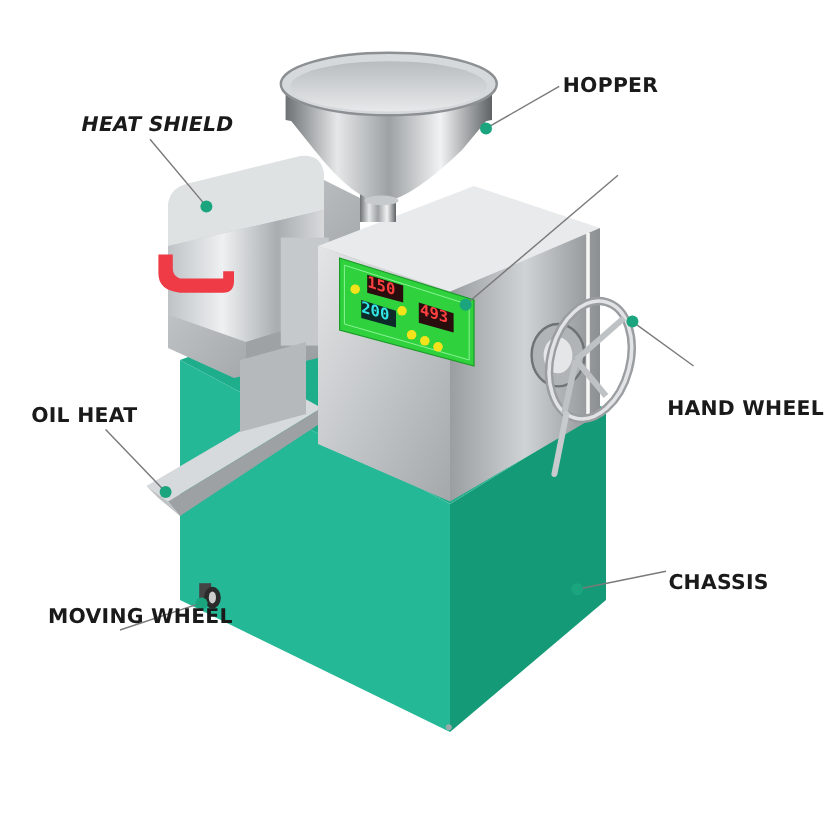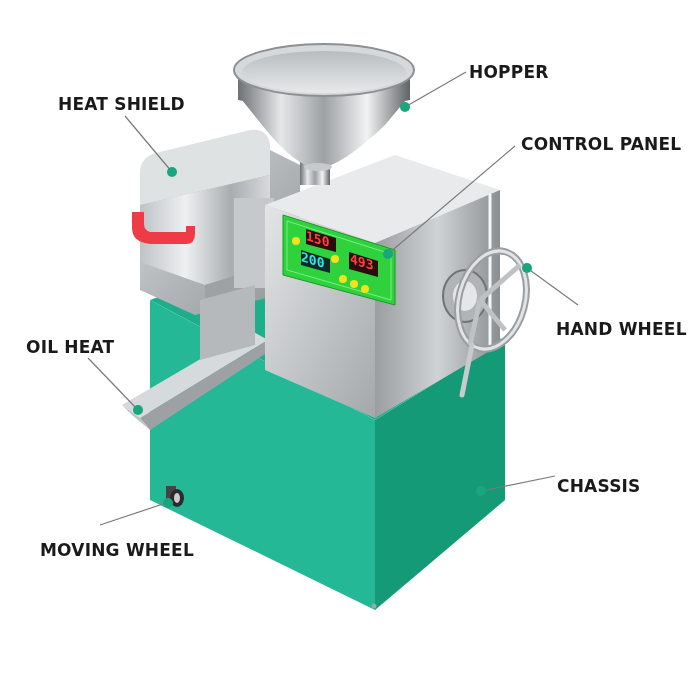--- a/index.html
+++ b/index.html
@@ -145,21 +145,20 @@
       <circle cx="138" cy="410" r="5"></circle>
       <circle cx="481" cy="491" r="5"></circle>
       <circle cx="168" cy="503" r="5"></circle>
     </g>
   </svg>
 
   <div class="display" style="position:absolute; left:306px; top:228px; font-size:13px; color:#ff4040; transform:skewY(17deg); transform-origin:left top;">150</div>
   <div class="display" style="position:absolute; left:301px; top:249px; font-size:13px; color:#33e6e6; transform:skewY(17deg); transform-origin:left top;">200</div>
   <div class="display" style="position:absolute; left:350px; top:251px; font-size:13px; color:#ff4040; transform:skewY(17deg); transform-origin:left top;">493</div>
 
-  <div class="label" style="left:58px; top:94px;">HEAT SHIELD</div>
+  <div class="label" style="left:68px; top:94px;font-style:italic;">HEAT SHIELD</div>
   <div class="label" style="left:469px; top:62px;">HOPPER</div>
-  <div class="label" style="left:521px; top:134px;">CONTROL PANEL</div>
-  <div class="label" style="left:556px; top:319px;">HAND WHEEL</div>
+  <div class="label" style="left:556px; top:331px;">HAND WHEEL</div>
   <div class="label" style="left:26px; top:337px;">OIL HEAT</div>
   <div class="label" style="left:557px; top:460px;margin-top:16px;">CHASSIS</div>
-  <div class="label" style="left:40px; top:540px;">MOVING WHEEL</div>
+  <div class="label" style="left:40px; top:504px;">MOVING WHEEL</div>
 
 </div>
 
 </body></html>

